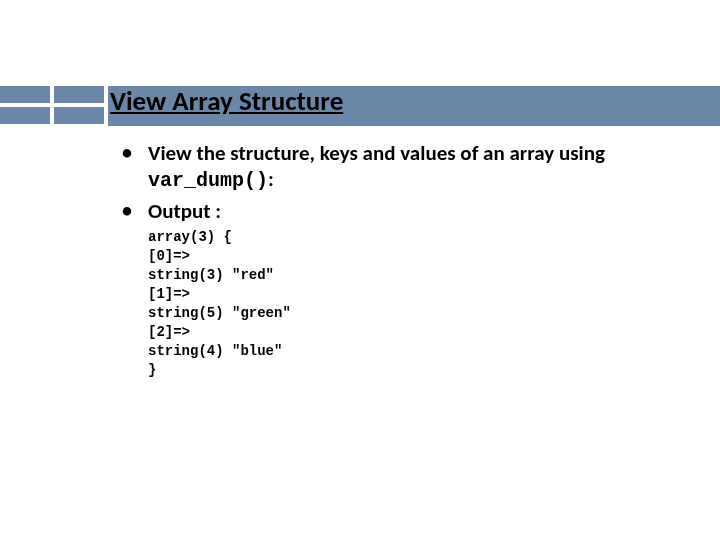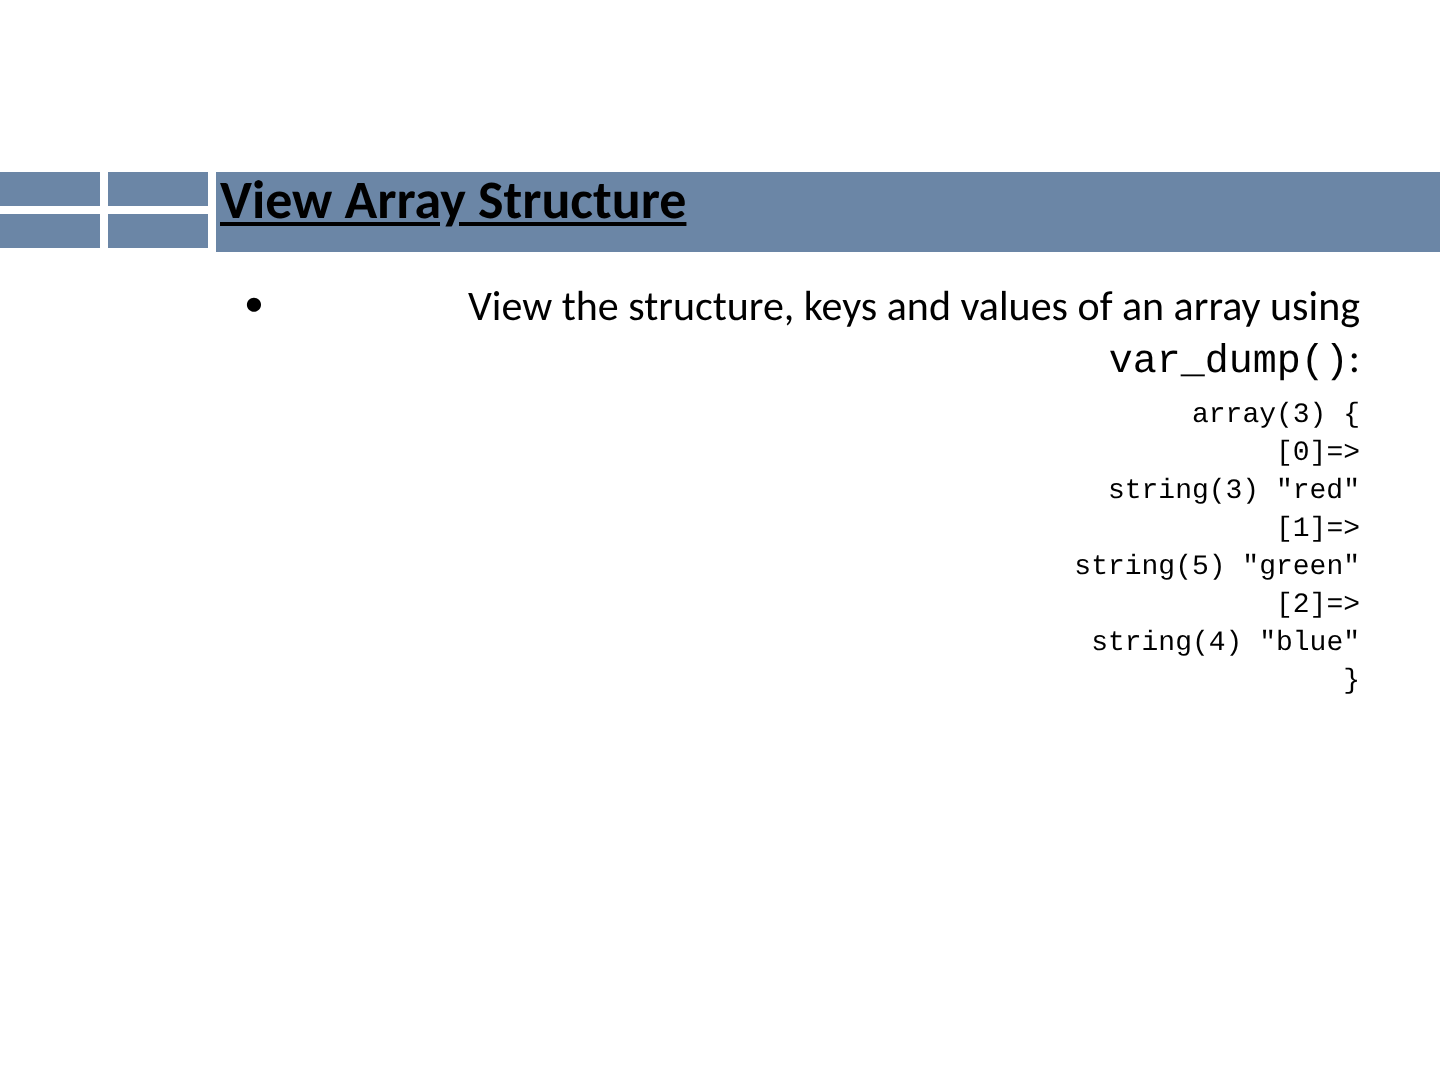--- a/index.html
+++ b/index.html
@@ -10,21 +10,20 @@
     background: #ffffff;
     font-family: Calibri, "Segoe UI", Arial, sans-serif;
     color: #000000;
     overflow: hidden;
   }
   .slide {
     position: relative;
     width: 720px;
     height: 400px;
     box-sizing: border-box;
-    text-align: right;
   }
 
   
   .deco {
     position: absolute;
     left: 0;
     top: 86px;
     width: 108px;
     display: flex;
     flex-wrap: wrap;
@@ -62,20 +61,21 @@
     color: #000;
     padding: 2px 6px 2px 2px;
   }
 
   
   .content {
     position: absolute;
     left: 120px;
     right: 40px;
     top: 140px;
+    font-weight: bold;
   }
   ul.pts {
     list-style: none;
     margin: 0;
     padding: 0;
   }
   ul.pts > li {
     position: relative;
     padding-left: 28px;
     margin-bottom: 4px;
@@ -137,20 +137,25 @@
 
   <div class="content">
     <ul class="pts">
       <li>
         <span class="body-text">
           <span>View the structure, keys and values of an array using </span><span class="monoinline">var_dump()</span><span>:</span>
         </span>
       </li>
     </ul>
 
+    <ul class="pts">
+      <li>
+        <span class="output-label">Output :</span>
+      </li>
+    </ul>
     <div class="outputblock">array(3) {
 [0]=&gt;
 string(3) "red"
 [1]=&gt;
 string(5) "green"
 [2]=&gt;
 string(4) "blue"
 }</div>
   </div>
 

